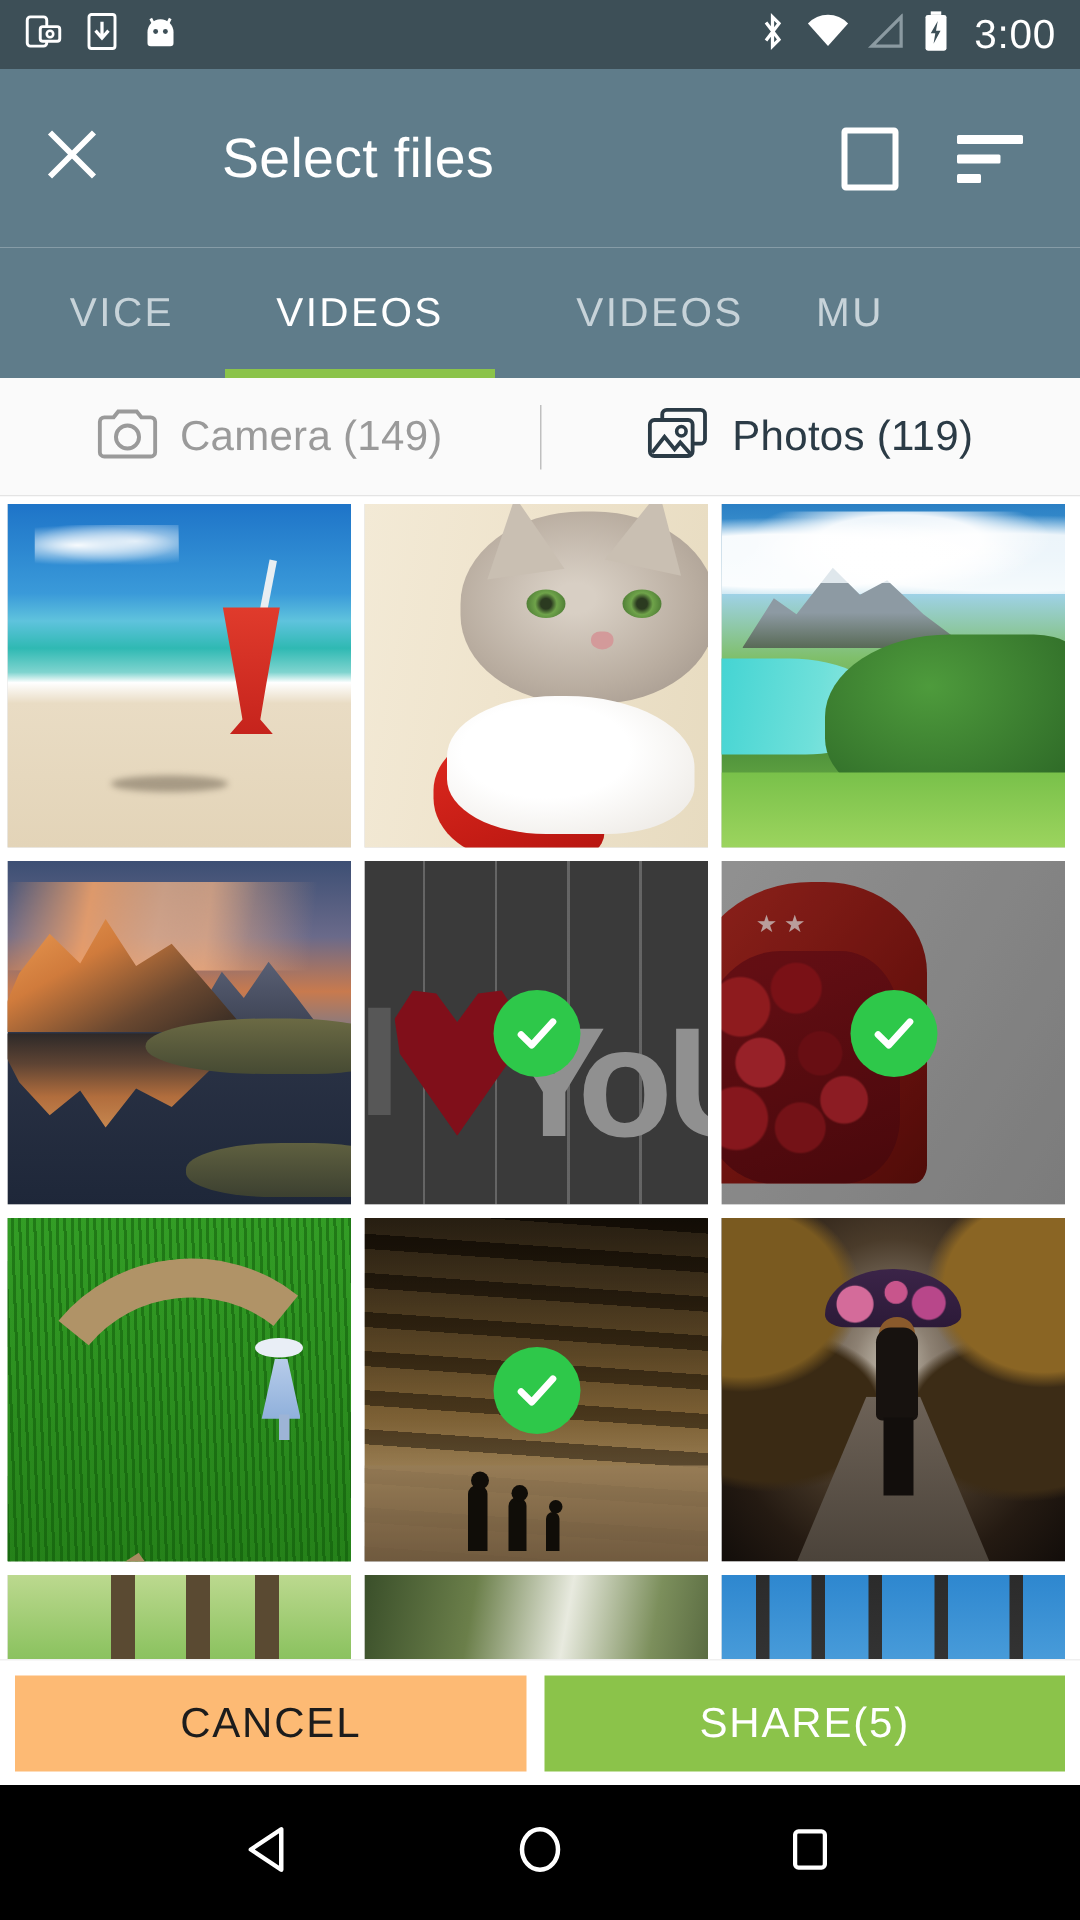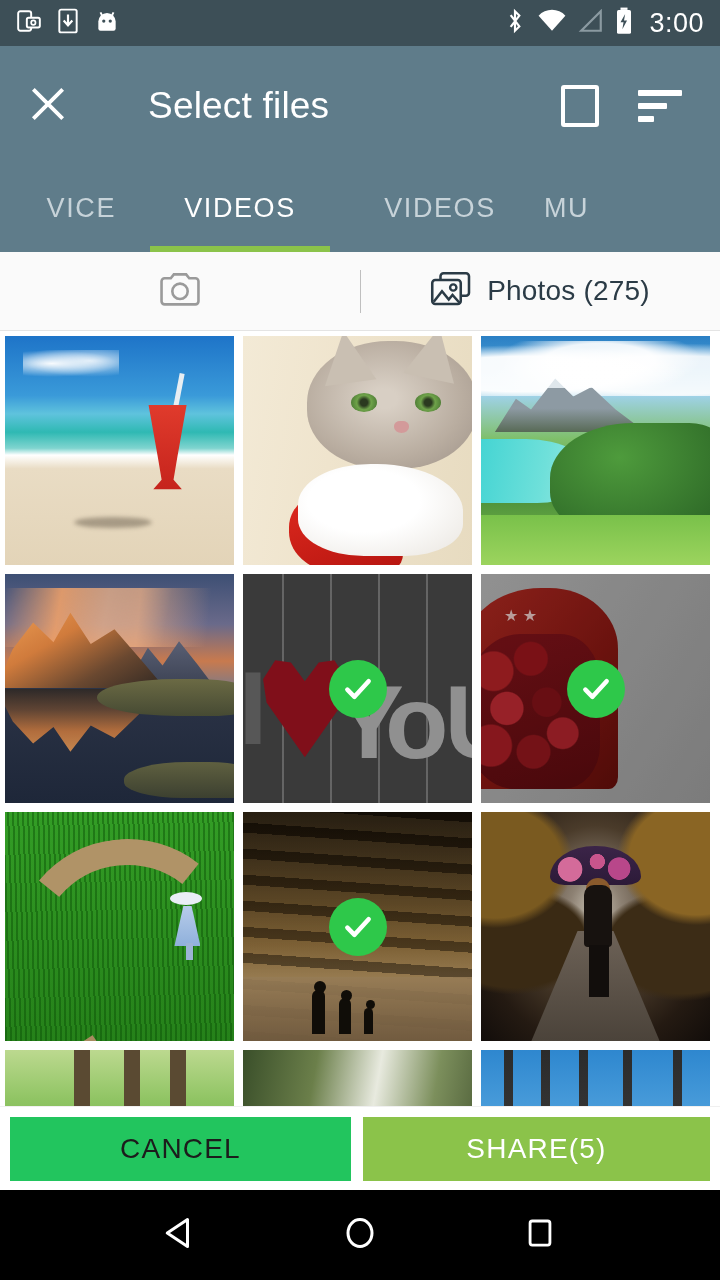--- a/index.html
+++ b/index.html
@@ -260,21 +260,21 @@
     display: flex;
     align-items: center;
     justify-content: center;
     font-size: 28px;
     letter-spacing: 1.2px;
     cursor: pointer;
     user-select: none;
   }
   .btn-cancel {
     flex: 0 0 341px;
-    background: #22c55e;
+    background: #fdba74;
     color: #1c1c1c;
   }
   .btn-share {
     flex: 1 1 auto;
     background: #8bc34a;
     color: #ffffff;
   }
 
   
   .navbar {
@@ -801,32 +801,33 @@
   </div>
 
   <div class="subtabs">
     <div class="subtab inactive">
       <span>
         <svg width="40" height="34" viewBox="0 0 26 22">
           <path d="M1 6 A2 2 0 0 1 3 4 L7 4 L9 1.5 L17 1.5 L19 4 L23 4 A2 2 0 0 1 25 6 L25 19 A2 2 0 0 1 23 21 L3 21 A2 2 0 0 1 1 19 Z" fill="none" stroke="#9a9a9a" stroke-width="1.7"></path>
           <circle cx="13" cy="12.5" r="5" fill="none" stroke="#9a9a9a" stroke-width="1.7"></circle>
         </svg>
       </span>
+      <span class="subtab-label">Camera (149)</span>
     </div>
     <div class="subtab-div"></div>
     <div class="subtab active">
       <span>
         <svg width="42" height="36" viewBox="0 0 28 24">
           <rect x="7" y="1.5" width="19" height="15" rx="2" fill="none" stroke="#2b3b46" stroke-width="1.7"></rect>
           <rect x="1.5" y="6" width="19" height="16" rx="2" fill="#fafafa" stroke="#2b3b46" stroke-width="1.7"></rect>
           <circle cx="15.5" cy="11" r="2.1" fill="none" stroke="#2b3b46" stroke-width="1.6"></circle>
           <path d="M2.5 20.5 L8 13.5 L12.5 19 L15 16 L19.5 21" fill="none" stroke="#2b3b46" stroke-width="1.7"></path>
         </svg>
       </span>
-      <span class="subtab-label">Photos (275)</span>
+      <span class="subtab-label">Photos (119)</span>
     </div>
   </div>
 
   <div class="grid">
     <div class="grid-inner">
 
       <div class="cell">
         <div class="art art-beach">
           <div class="straw"></div>
             <div class="shadow"></div>

